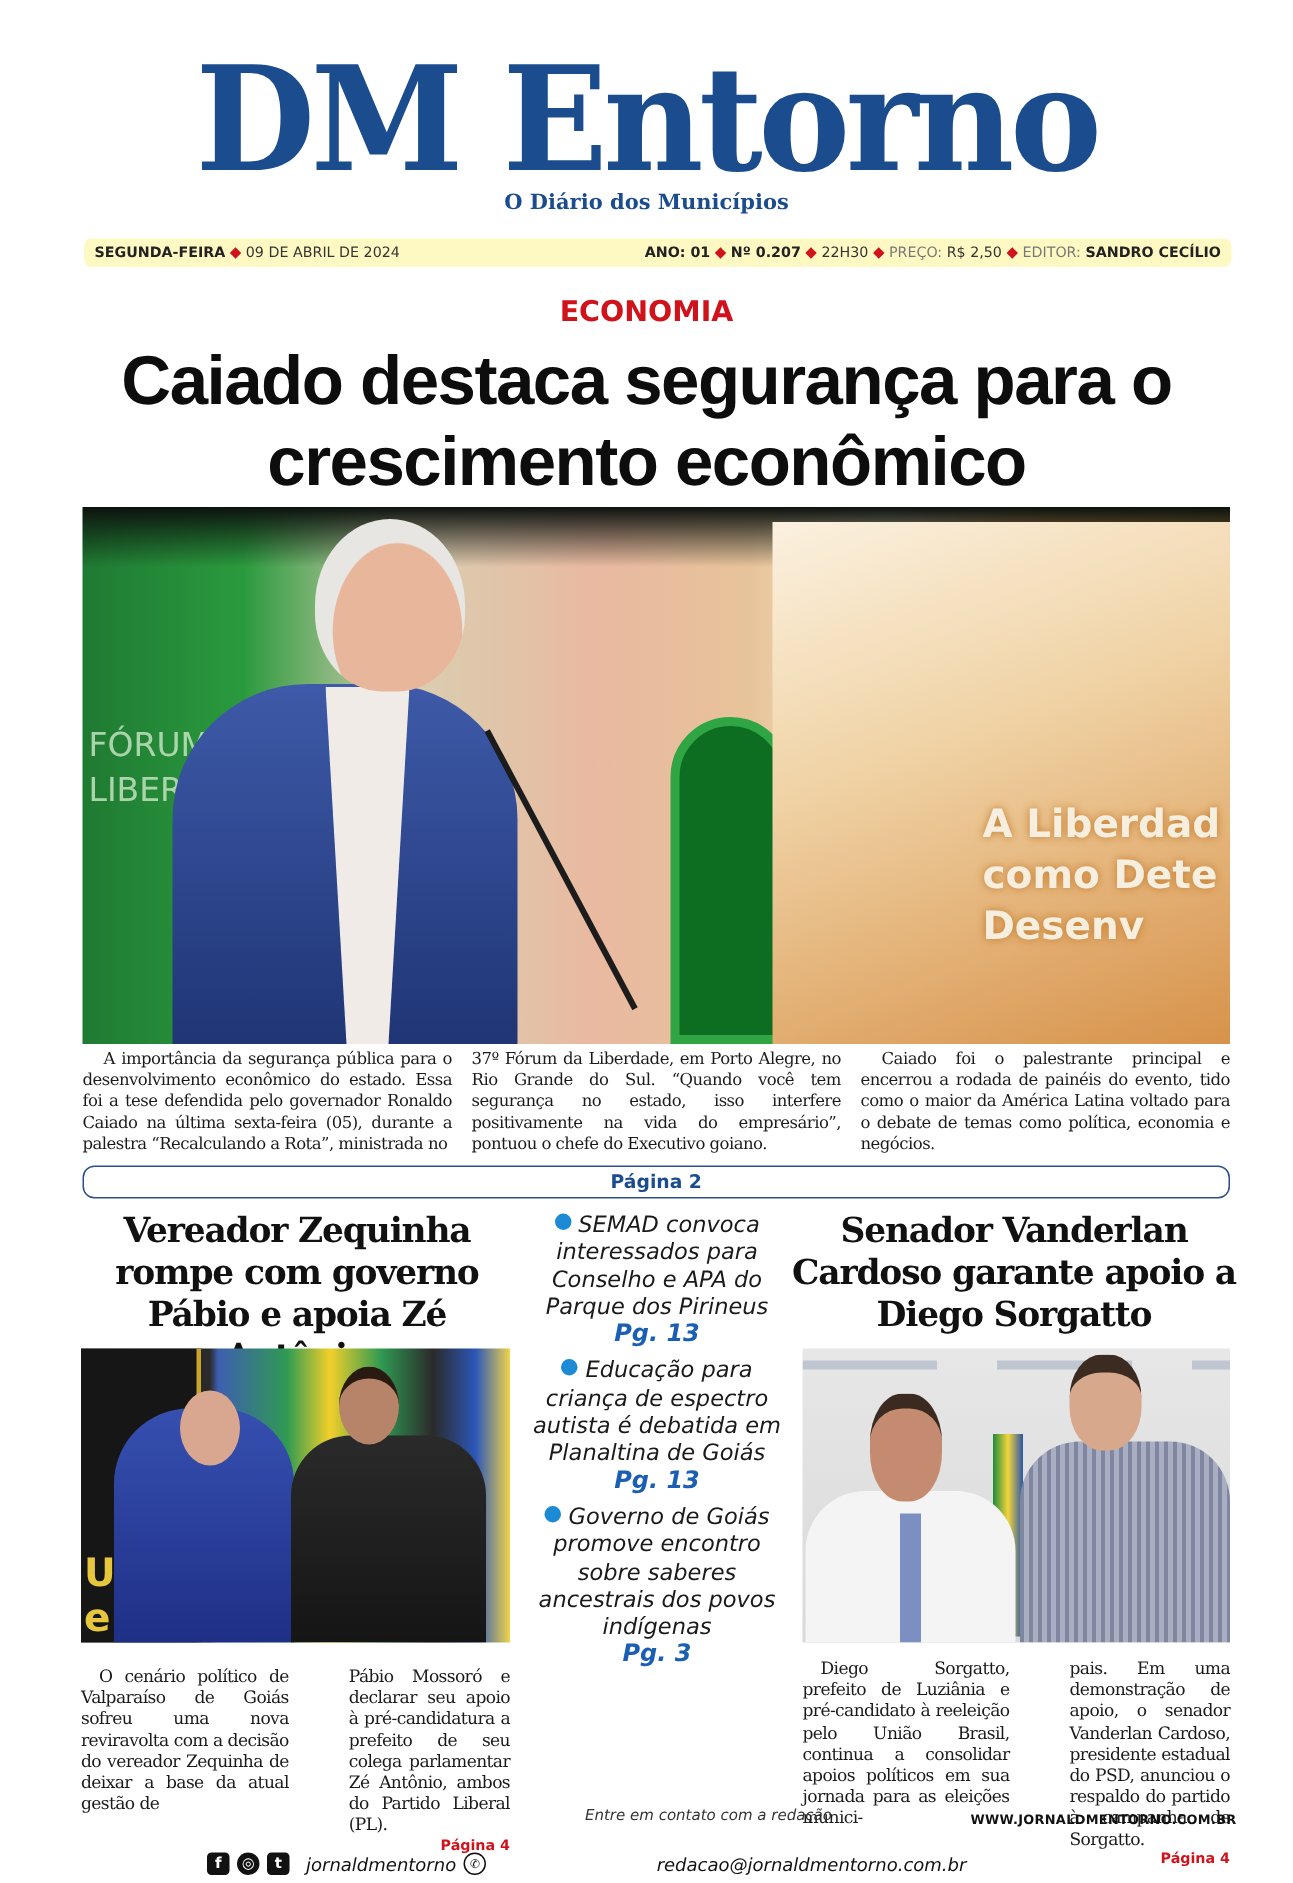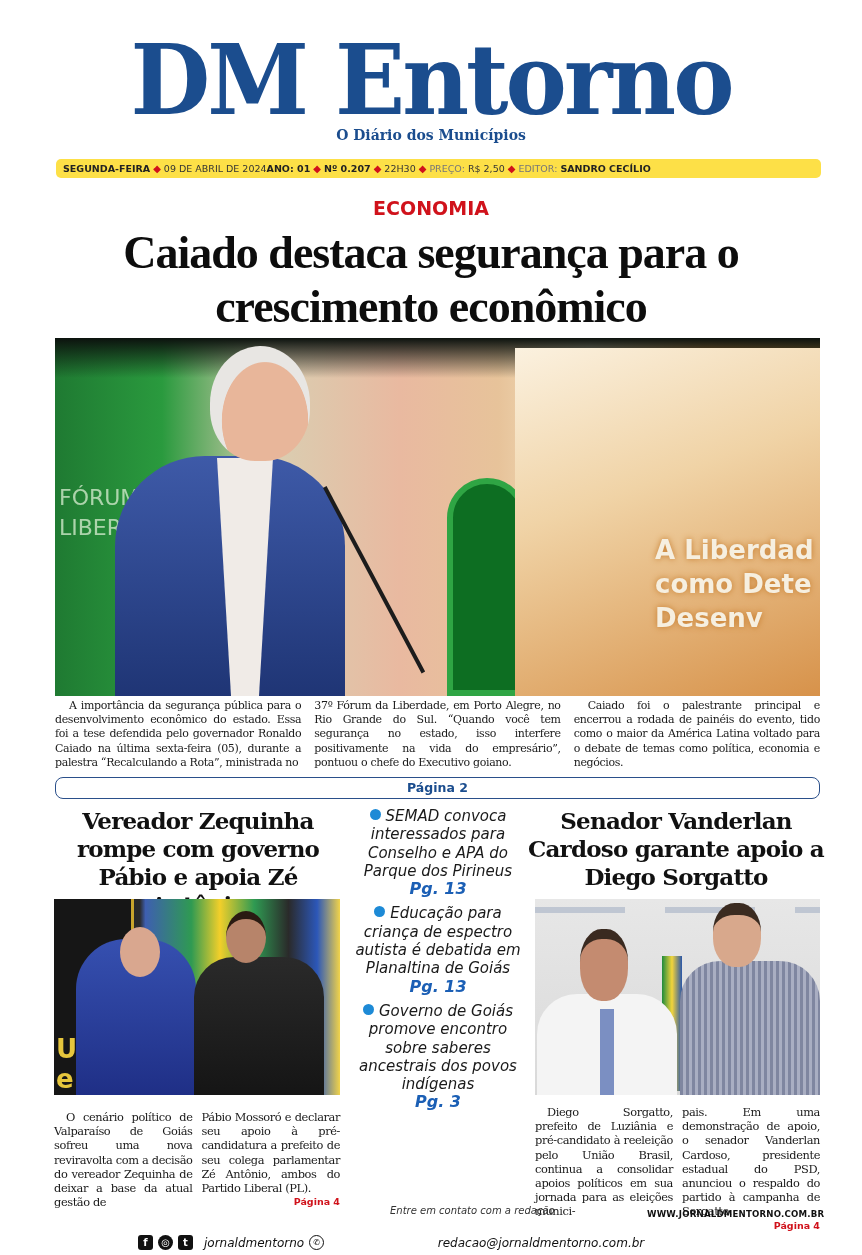--- a/index.html
+++ b/index.html
@@ -17,39 +17,39 @@
   }
   .masthead-sub {
     left: 0; width: 862px; top: 127px; text-align: center;
     font-family: "DejaVu Serif", serif; font-weight: bold;
     font-size: 14px; color: #1b4d8e;
   }
 
   
   .infobar {
     left: 56px; top: 159px; width: 765px; height: 19px;
-    background: #fde047; border-radius: 5px;
+    background: #fef9c3; border-radius: 5px;
     font-family: "DejaVu Sans", sans-serif; font-size: 9.5px;
-    display: flex; align-items: center; 
+    display: flex; align-items: center; justify-content: space-between;
     padding: 0 7px; color: #222;
   }
   .infobar b { font-weight: bold; }
   .diamond { color: #d0121b; font-size: 10px; margin: 0 3px; }
   .thin { font-weight: normal; color: #333; }
   .light { color: #777; }
 
   
   .section-label {
     left: 0; width: 862px; top: 197px; text-align: center;
     font-family: "DejaVu Sans", sans-serif; font-weight: bold;
     font-size: 19px; color: #d0121b;
   }
   .headline {
     left: 40px; width: 782px; top: 226px; text-align: center;
-    font-family: Liberation Serif, serif; font-weight: bold;
+    font-family: Liberation Sans, sans-serif; font-weight: bold;
     font-size: 46px; line-height: 54px; color: #0d0d0d; letter-spacing: -1px;
   }
 
   .lead-photo {
     left: 55px; top: 338px; width: 765px; height: 358px; overflow: hidden;
     background: linear-gradient(90deg, #1f7a32 0%, #2a9a3e 14%, #d9cfb2 28%, #e9b9a0 45%, #e7c39a 58%, #f6e8c8 70%, #e8a24f 85%, #b98a3c 100%);
   }
   .lead-photo .dark-top { position:absolute; left:0; top:0; width:100%; height:40px; background: linear-gradient(180deg,#0c120e,#0c120e00); }
   .lead-photo .screen { position:absolute; left:460px; top:10px; width:305px; height:348px; background: linear-gradient(160deg,#fbf1df 0%,#f0d3a6 40%,#d7924a 100%); }
   .lead-photo .screen-text { position:absolute; left:600px; top:195px; font-family:"DejaVu Sans",sans-serif; font-weight:bold; font-size:26px; line-height:34px; color:#f6efe0; text-shadow:0 0 6px #c57a2a; }
@@ -104,21 +104,21 @@
   .photo-right .head3 { position:absolute; left:45px; top:30px; width:48px; height:72px; background:#c48b70; border-radius:45%; border-top:10px solid #3a2a20; }
   .photo-right .man4 { position:absolute; left:145px; top:62px; width:140px; height:134px; background:repeating-linear-gradient(90deg,#7f86a0 0 3px,#a9aec2 3px 6px); border-radius:40px 40px 0 0; }
   .photo-right .head4 { position:absolute; left:178px; top:4px; width:48px; height:64px; background:#d8a88c; border-radius:45%; border-top:12px solid #3b2b20; }
 
   .story-text {
     display: grid; grid-template-columns: 1fr 1fr; column-gap: 9px;
     font-family: "DejaVu Serif", serif; font-size: 11.4px; line-height: 14.2px;
     text-align: justify; letter-spacing: -0.4px; color: #1a1a1a;
   }
   .story-text p { text-indent: 12px; }
-  .story-text p.noindent { text-indent: 0; }
+  .story-text p.noindent { text-indent: 0; margin-left: 31px; }
   .story-left-text { left: 54px; top: 1110px; width: 286px; }
   .story-right-text { left: 535px; top: 1105px; width: 285px; }
   .page-tag { color: #d0121b; font-family: "DejaVu Sans", sans-serif; font-weight: bold; font-size: 9.5px; letter-spacing: 0; float: right; }
 
   
   .teasers { left: 352px; top: 807px; width: 172px; text-align: center;
     font-family: "DejaVu Sans", sans-serif; font-style: italic; font-size: 15px; line-height: 18.3px; color: #1a1a1a; }
   .teaser { margin-bottom: 6px; }
   .teaser .dot { display:inline-block; width:11px; height:11px; background:#1d8ad6; border-radius:50%; margin-right:5px; vertical-align: 1px; }
   .teaser .pg { display:block; font-style: italic; font-weight: bold; color: #1b5fb5; font-size: 16px; }

